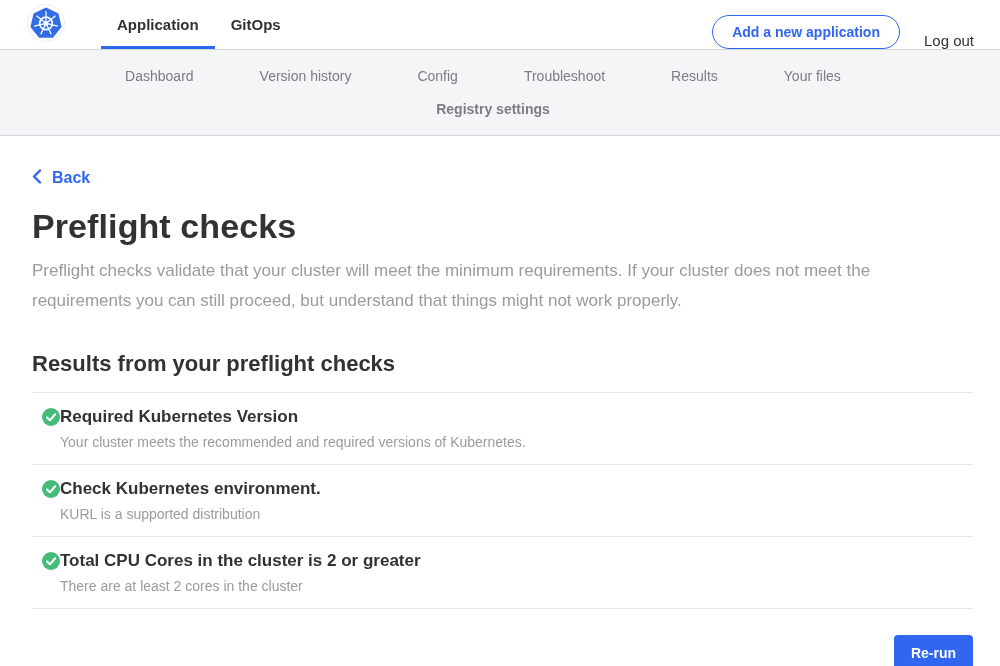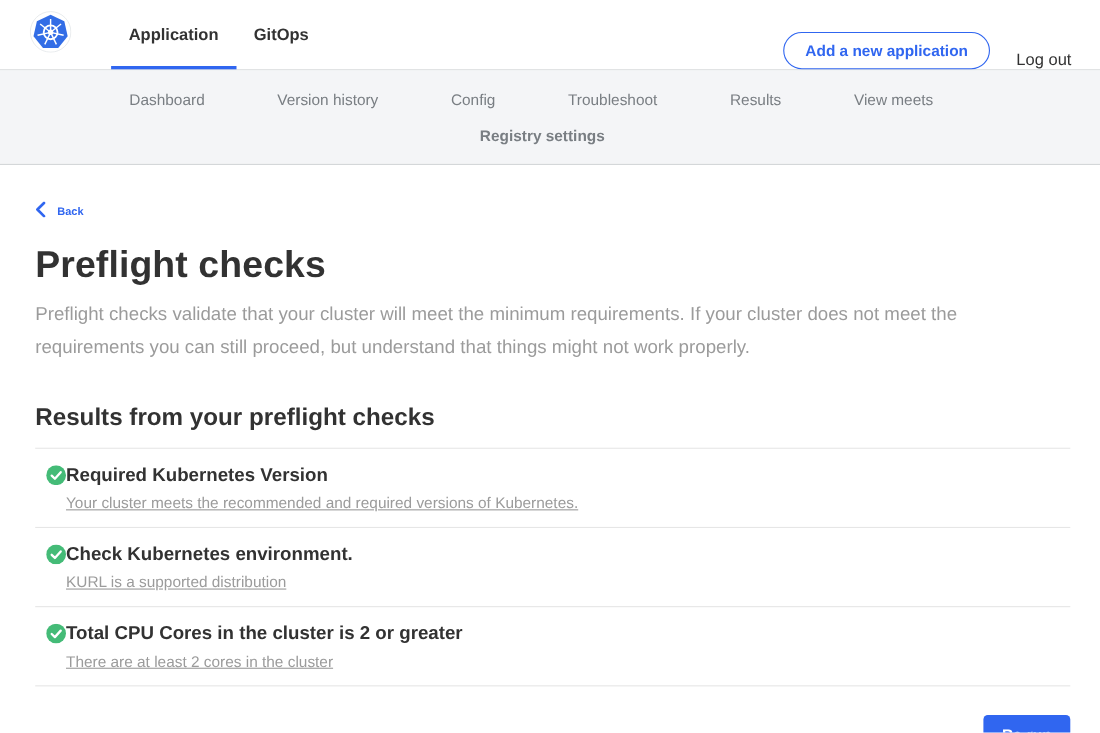--- a/index.html
+++ b/index.html
@@ -1,20 +1,20 @@
 <!DOCTYPE html>
 <html><head>
 <meta charset="utf-8">
 <style>
   * { margin: 0; padding: 0; box-sizing: border-box; }
   html, body { width: 1000px; height: 666px; overflow: hidden; background: #fff;
     font-family: "Liberation Sans", sans-serif; color: #323232; }
 
   
-  .topnav { height: 64px; display: flex; align-items: stretch; border-bottom: 1px solid #d4d7d9;
+  .topnav { height: 50px; display: flex; align-items: stretch; border-bottom: 1px solid #d4d7d9;
     padding: 0 26px 0 27px; background: #fff; }
   .logo-wrap { display: flex; align-items: center; margin-right: 36px; cursor: pointer; }
   .tabs { display: flex; align-items: stretch; }
   .tab { display: flex; align-items: center; padding: 3px 16px 0 16px; font-size: 15px;
     font-weight: 700; color: #323232; cursor: pointer; border-bottom: 3px solid transparent; }
   .tab.active { border-bottom-color: #3066f0; }
   .topnav-right { margin-left: auto; display: flex; align-items: flex-end; }
   .add-app-btn { background: #fff; border: 1px solid #3066f0; color: #3066f0; font-weight: 700;
     font-size: 14px; font-family: inherit; padding: 8px 19px; border-radius: 17px; cursor: pointer; }
   .logout { margin-left: 24px; font-size: 15px; color: #323232; cursor: pointer; }
@@ -22,34 +22,34 @@
   
   .subnav { background: #f4f5f7; border-bottom: 1px solid #d4d7d9; padding: 9px 0 10px 0; }
   .subnav-row { display: flex; align-items: center; height: 33px; justify-content: center; }
   .subnav-row.row1 { padding-left: 32px; }
   .subnav-row.row2 { padding-left: 52px; font-weight: bold; }
   .subnav-item { font-size: 14px; color: #797e83; margin-right: 66px; cursor: pointer; white-space: nowrap; }
 
   
   .main { padding: 33px 27px 0 32px; }
   .content { max-width: 941px; }
-  .back-link { display: inline-flex; align-items: flex-end; color: #3066f0; font-weight: 700;
-    font-size: 10px; cursor: pointer; text-decoration: none; }
+  .back-link { display: inline-flex; align-items: flex-start; color: #3066f0; font-weight: 700;
+    font-size: 16px; cursor: pointer; text-decoration: none; }
   .back-link svg { margin-right: 10px; }
   h1.page-title { font-size: 34px; font-weight: 700; color: #323232; margin-top: 19px; letter-spacing: 0.1px; }
   p.page-desc { margin-top: 10px; font-size: 17px; line-height: 30px; color: #9b9b9b; max-width: 915px; }
   h2.results-heading { margin-top: 35px; font-size: 22px; font-weight: 700; color: #323232; }
 
   ul.checks { list-style: none; margin-top: 15px; border-top: 1px solid #e6e6e6; }
   ul.checks li { display: flex; align-items: flex-start; padding: 14px 0 13px 10px;
     border-bottom: 1px solid #e6e6e6; }
   .check-icon { flex: 0 0 18px; height: 18px; margin-top: 1px; }
   .check-body { margin-left: 0; }
   .check-title { font-size: 17px; font-weight: 700; color: #323232; line-height: 20px; }
-  .check-msg { margin-top: 7px; font-size: 14px; color: #9b9b9b; line-height: 17px; text-decoration: underline; }
+  .check-msg { margin-top: 7px; font-size: 14px; color: #9b9b9b; line-height: 17px; }
 
   .actions { display: flex; justify-content: flex-end; margin-top: 26px; }
   .rerun-btn { background: #3066f0; border: none; color: #fff; font-weight: 700; font-size: 14px;
     font-family: inherit; padding: 10px 17px; border-radius: 4px; cursor: pointer; }
 </style>
 </head>
 <body>
 
 <header class="topnav">
   <div class="logo-wrap">
@@ -81,21 +81,21 @@
   </div>
 </header>
 
 <nav class="subnav">
   <div class="subnav-row row1">
     <span class="subnav-item">Dashboard</span>
     <span class="subnav-item">Version history</span>
     <span class="subnav-item">Config</span>
     <span class="subnav-item">Troubleshoot</span>
     <span class="subnav-item">Results</span>
-    <span class="subnav-item">View meets</span>
+    <span class="subnav-item">Your files</span>
   </div>
   <div class="subnav-row row2">
     <span class="subnav-item">Registry settings</span>
   </div>
 </nav>
 
 <main class="main">
   <div class="content">
     <a class="back-link">
       <svg width="10" height="15" viewBox="0 0 10 15">

